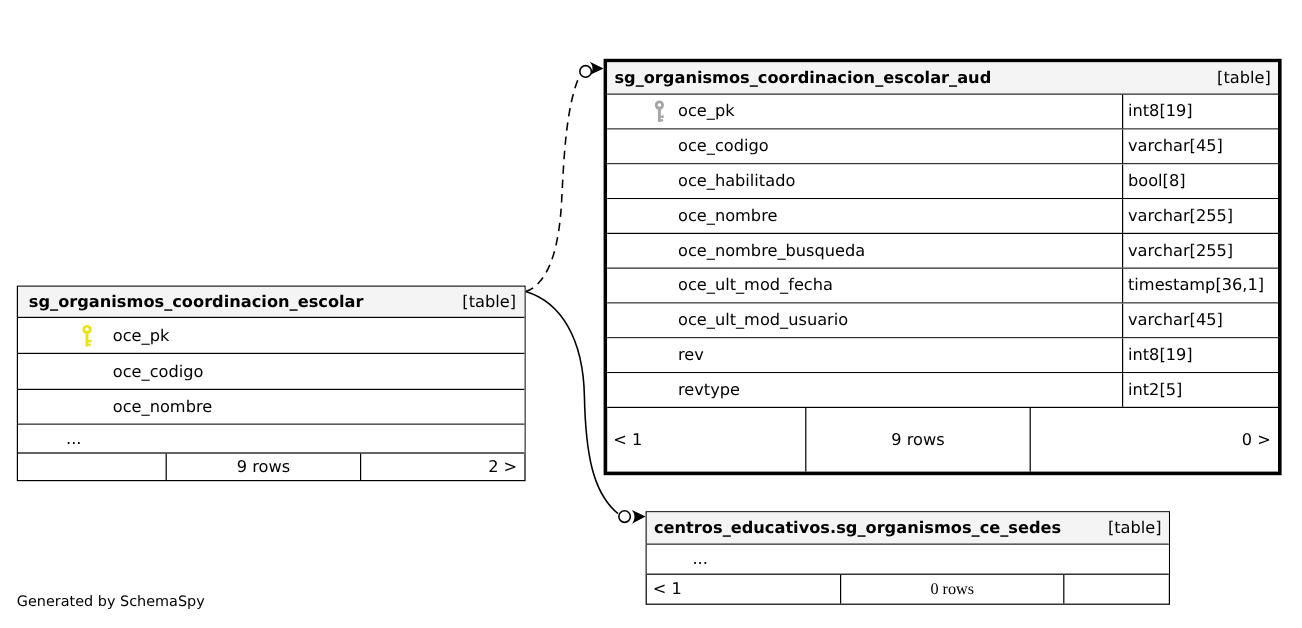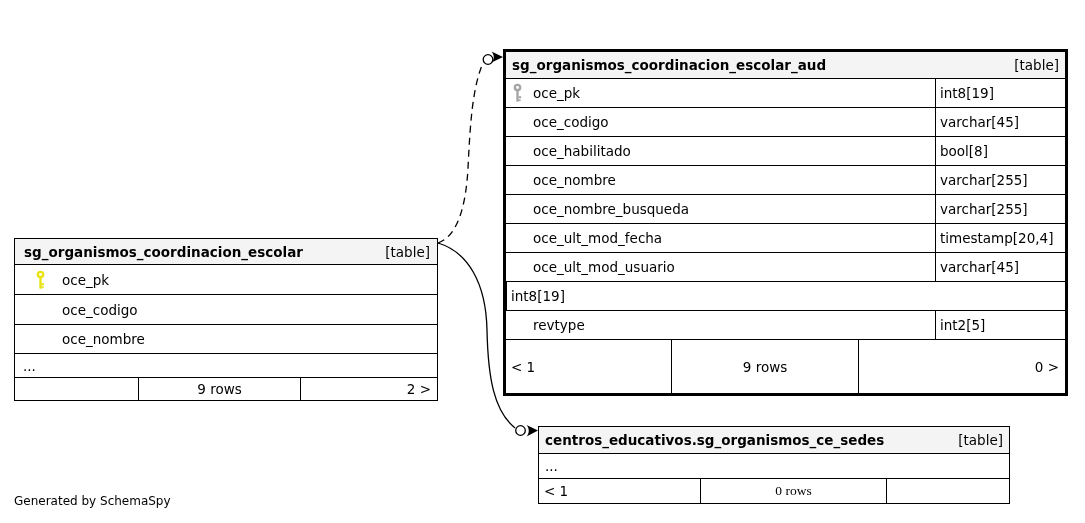--- a/index.html
+++ b/index.html
@@ -12,21 +12,21 @@
              box-sizing:border-box; display:flex; flex-direction:column;margin-top:36px; }
   .dbtable.focus { border-width:3px; }
 
   .thead { background:var(--header-bg,#f4f4f4); border-bottom:1px solid var(--border,#000);
            display:flex; justify-content:space-between; align-items:center;
            padding:0 7px 0 9px; flex:0 0 auto; box-sizing:border-box; }
   .tname { font-weight:bold; white-space:nowrap; }
   .ttag  { font-weight:normal; white-space:nowrap; }
 
   .trow { border-bottom:1px solid var(--border,#000); display:flex; align-items:stretch;
-          box-sizing:border-box; flex:0 0 auto; background:#fff; }
+          box-sizing:border-box; flex:0 0 auto; background:#fff;padding-left:32px; }
   .cell-name { flex:1; display:flex; align-items:center; white-space:nowrap; overflow:hidden; }
   .cell-type { width:130px; border-left:1px solid var(--border,#000); display:flex;
                align-items:center; padding-left:4px; box-sizing:border-box; white-space:nowrap; }
   .icon-slot { display:inline-flex; align-items:center; justify-content:flex-start; flex:0 0 auto; }
 
   .tfoot { display:flex; align-items:stretch; flex:1 1 auto; box-sizing:border-box;justify-content:flex-end; }
   .fcell { display:flex; align-items:center; box-sizing:border-box; white-space:nowrap; }
   .fcell + .fcell { border-left:1px solid var(--border,#000); }
   .fcell.c-left   { justify-content:flex-start; padding-left:5px; }
   .fcell.c-center { justify-content:center; }
@@ -47,21 +47,21 @@
   
   #t-aud { left:503px; top:13px; width:565px; height:347px; }
   #t-aud .thead { height:27px; padding:0 6px 0 6px; }
   #t-aud .trow { height:29px; }
   #t-aud .cell-name { padding-left:6px; }
   #t-aud .icon-slot { width:21px; }
   #t-aud .fcell.c-left { width:165px; }
   #t-aud .fcell.c-center { width:187px; }
 
   
-  #t-sedes { left:538px; top:390px; width:472px; height:78px; }
+  #t-sedes { left:538px; top:390px; width:437px; height:78px; }
   #t-sedes .thead { height:27px; padding:0 6px 0 6px; }
   #t-sedes .trow { height:25px; }
   #t-sedes .cell-name { padding-left:6px; }
   #t-sedes .fcell.c-left { width:161px; }
   #t-sedes .fcell.c-center { width:186px;font-family:Liberation Serif, serif; }
 
   .key-icon { width:11px; height:20px; display:block; }
 
   #credit { position:absolute; left:14px; top:494px; font-size:12px; }
 </style>
@@ -170,30 +170,34 @@
           <span class="icon-slot"></span>
         <span>oce_nombre_busqueda</span>
         </span>
       <span class="cell-type">varchar[255]</span>
     </div>
     <div class="trow">
       <span class="cell-name">
           <span class="icon-slot"></span>
         <span>oce_ult_mod_fecha</span>
         </span>
-      <span class="cell-type">timestamp[20,4]</span>
+      <span class="cell-type">timestamp[36,1]</span>
     </div>
     <div class="trow">
       <span class="cell-name">
           <span class="icon-slot"></span>
         <span>oce_ult_mod_usuario</span>
         </span>
       <span class="cell-type">varchar[45]</span>
     </div>
     <div class="trow">
+      <span class="cell-name">
+          <span class="icon-slot"></span>
+        <span>rev</span>
+        </span>
       <span class="cell-type">int8[19]</span>
     </div>
     <div class="trow">
       <span class="cell-name">
           <span class="icon-slot"></span>
         <span>revtype</span>
         </span>
       <span class="cell-type">int2[5]</span>
     </div>
     <div class="tfoot">

